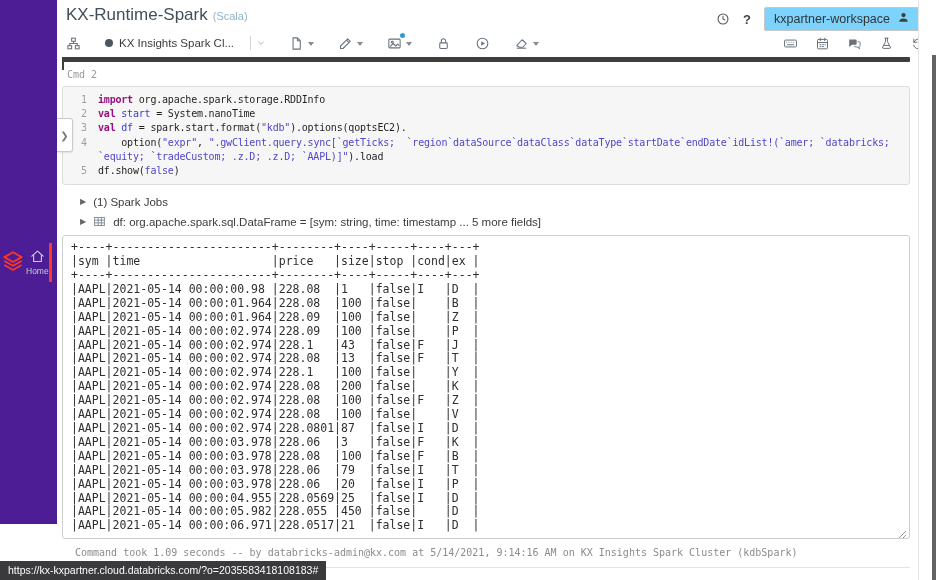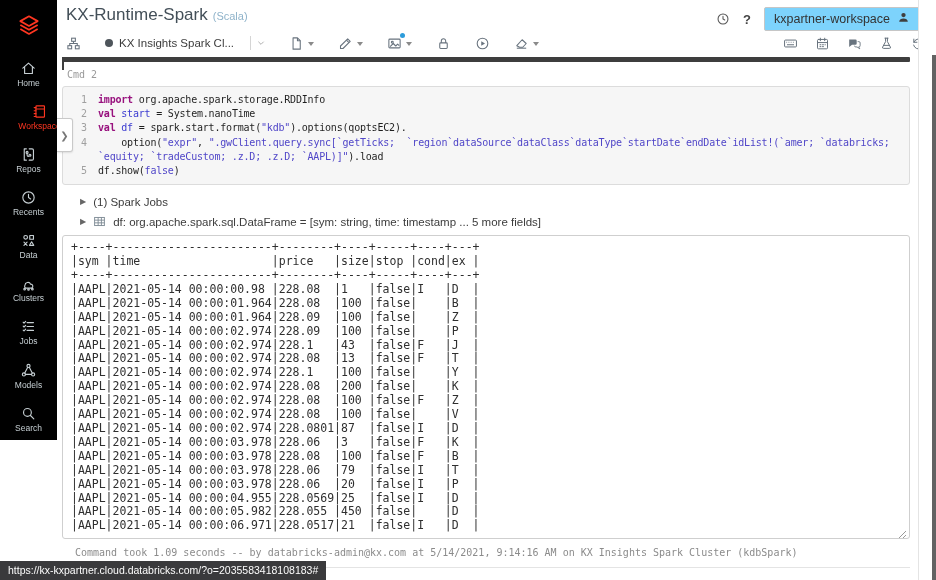--- a/index.html
+++ b/index.html
@@ -1,21 +1,21 @@
 <!DOCTYPE html>
 <html><head>
 <meta charset="utf-8">
 <style>
   html,body{margin:0;padding:0;background:#e9e9e9;}
   .screen{position:relative;width:936px;height:580px;background:#fff;overflow:hidden;
           font-family:"Liberation Sans",sans-serif;}
 
   
-  .sidebar{position:absolute;left:0;top:0;width:57px;height:440px;background:#000000;
-           display:flex;flex-direction:column;align-items:center;}
+  .sidebar{position:absolute;left:0;top:0;width:57px;height:524px;background:#4c1d95;
+           display:flex;flex-direction:row;align-items:center;}
   .logo{height:54px;display:flex;align-items:center;justify-content:center;cursor:pointer;}
   .logo svg{width:26px;height:26px;}
   .nav-item{position:relative;width:57px;height:45px;display:flex;flex-direction:column;
             align-items:center;justify-content:center;gap:2px;color:#c6cfd3;cursor:pointer;}
   .nav-item svg{width:17px;height:17px;display:block;}
   .nav-label{font-size:8.5px;line-height:1;}
   .nav-item.active{color:#ff3621;padding-left:22px;}
   .nav-item.active::before{content:"";position:absolute;left:0;top:3px;bottom:3px;width:3px;background:#ff3621;}
 
   .expand-btn{position:absolute;left:57px;top:118px;width:15px;height:32px;background:#fff;

